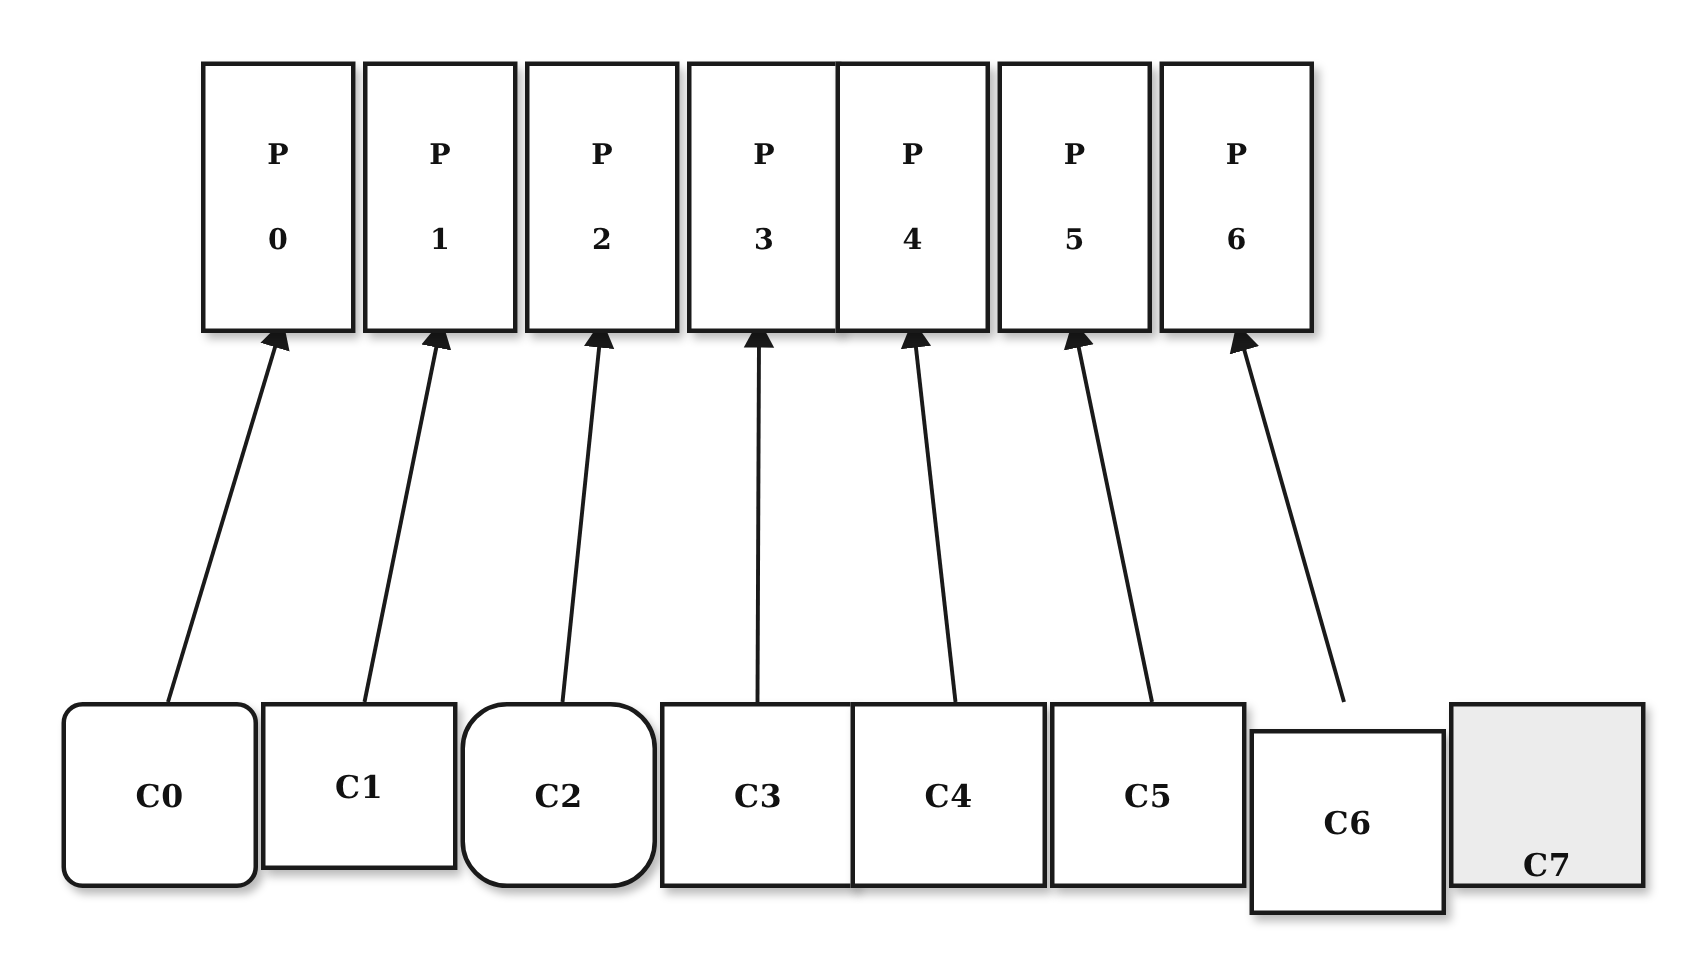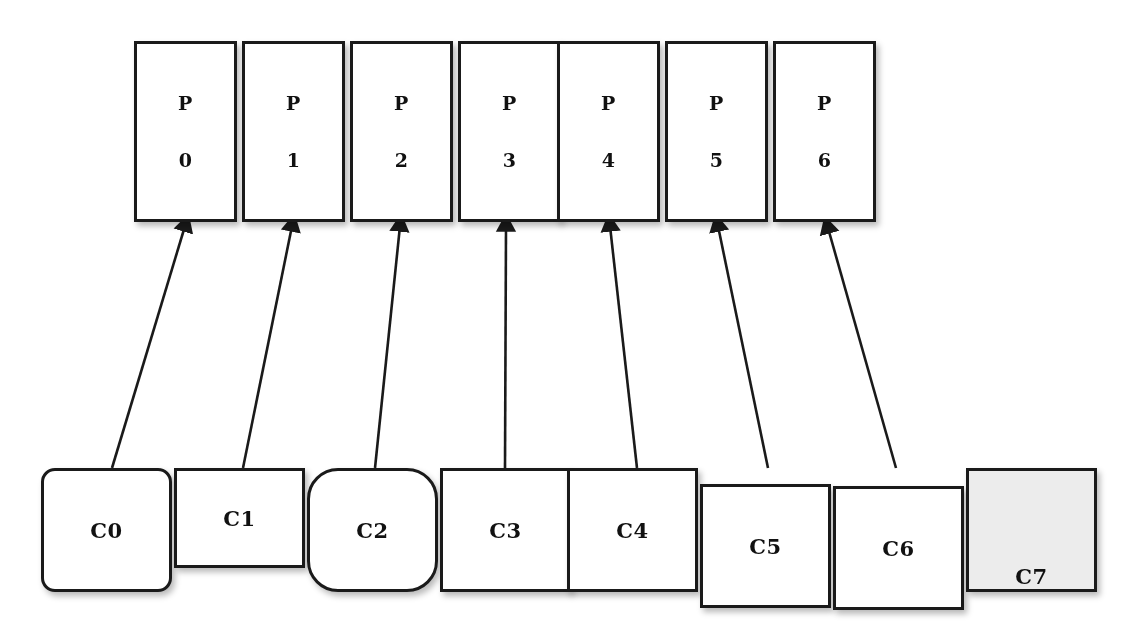--- a/index.html
+++ b/index.html
@@ -101,33 +101,33 @@
       </div>
       <div class="node p-node" style="left: 773px; top: 41px; width: 103px; height: 181px; background: rgb(255, 255, 255);">
         <span class="lbl-letter">P</span>
         <span class="lbl-num">6</span>
       </div>
     </div>
   <div id="consumers-group">
       <div class="node c-node" style="left: 41px; top: 468px; width: 131px; height: 124px; border-radius: 14px;">
         <span>C0</span>
       </div>
-      <div class="node c-node" style="left: 174px; top: 468px; width: 131px; height: 100px;">
+      <div class="node c-node" style="left: 174px; top: 468px; width: 131px; height: 112px;">
         <span>C1</span>
       </div>
       <div class="node c-node" style="left: 307px; top: 468px; width: 131px; height: 124px; border-radius: 31px;">
         <span>C2</span>
       </div>
       <div class="node c-node" style="left: 440px; top: 468px; width: 131px; height: 124px; text-align: right;">
         <span>C3</span>
       </div>
       <div class="node c-node" style="left: 567px; top: 468px; width: 131px; height: 124px;">
         <span>C4</span>
       </div>
-      <div class="node c-node" style="left: 700px; top: 468px; width: 131px; height: 124px; margin-top: 16px;">
+      <div class="node c-node" style="left: 700px; top: 468px; width: 131px; height: 124px;">
         <span>C5</span>
       </div>
       <div class="node c-node" style="left: 833px; top: 468px; width: 131px; height: 124px; margin-top: 18px;">
         <span>C6</span>
       </div>
       <div class="node c-node dim" style="left: 966px; top: 468px; width: 131px; height: 124px; justify-content: flex-end;">
         <span>C7</span>
       </div>
     </div>
 

